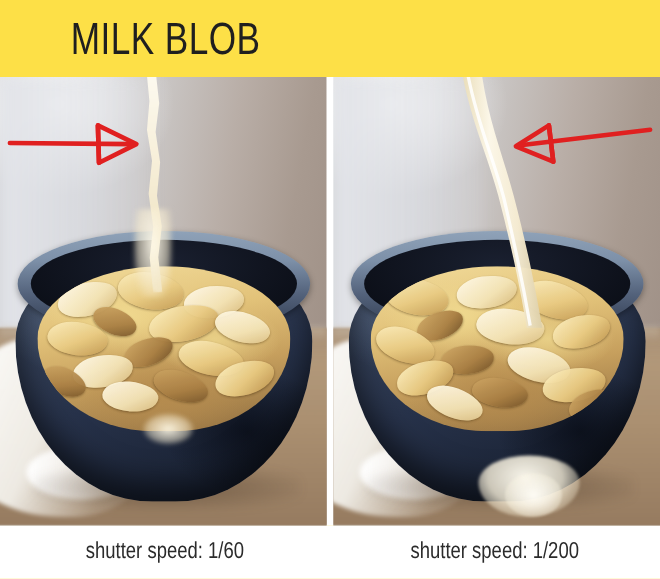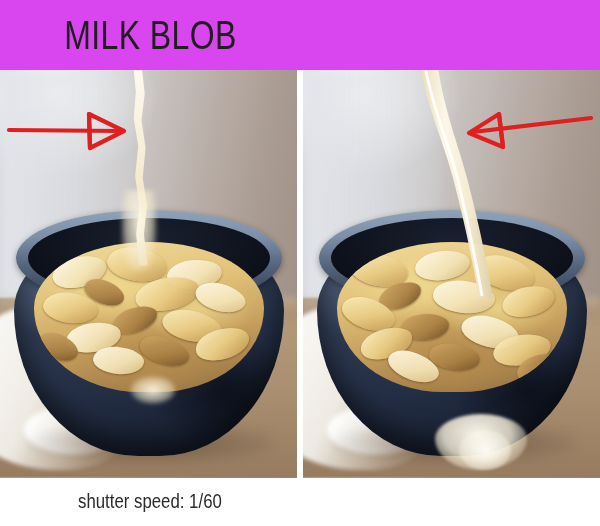--- a/index.html
+++ b/index.html
@@ -12,21 +12,21 @@
     height: 526px;
     overflow: hidden;
     font-family: "Liberation Sans", sans-serif;
     -webkit-font-smoothing: antialiased;
   }
 
   .infographic {
     position: relative;
     width: 600px;
     height: 526px;
-    background: #d946ef;
+    background: #fde047;
   }
 
   
   .titles {
     position: absolute;
     top: 0;
     left: 0;
     width: 600px;
     height: 70px;
     display: flex;
@@ -438,15 +438,18 @@
         </g>
       </svg>
     </div>
 
   </div>
 
   <div class="captions">
     <div class="caption-cell">
       <div class="caption-text">shutter speed: 1/60</div>
     </div>
+    <div class="caption-cell">
+      <div class="caption-text">shutter speed: 1/200</div>
+    </div>
   </div>
 
 </div>
 
 </body></html>

